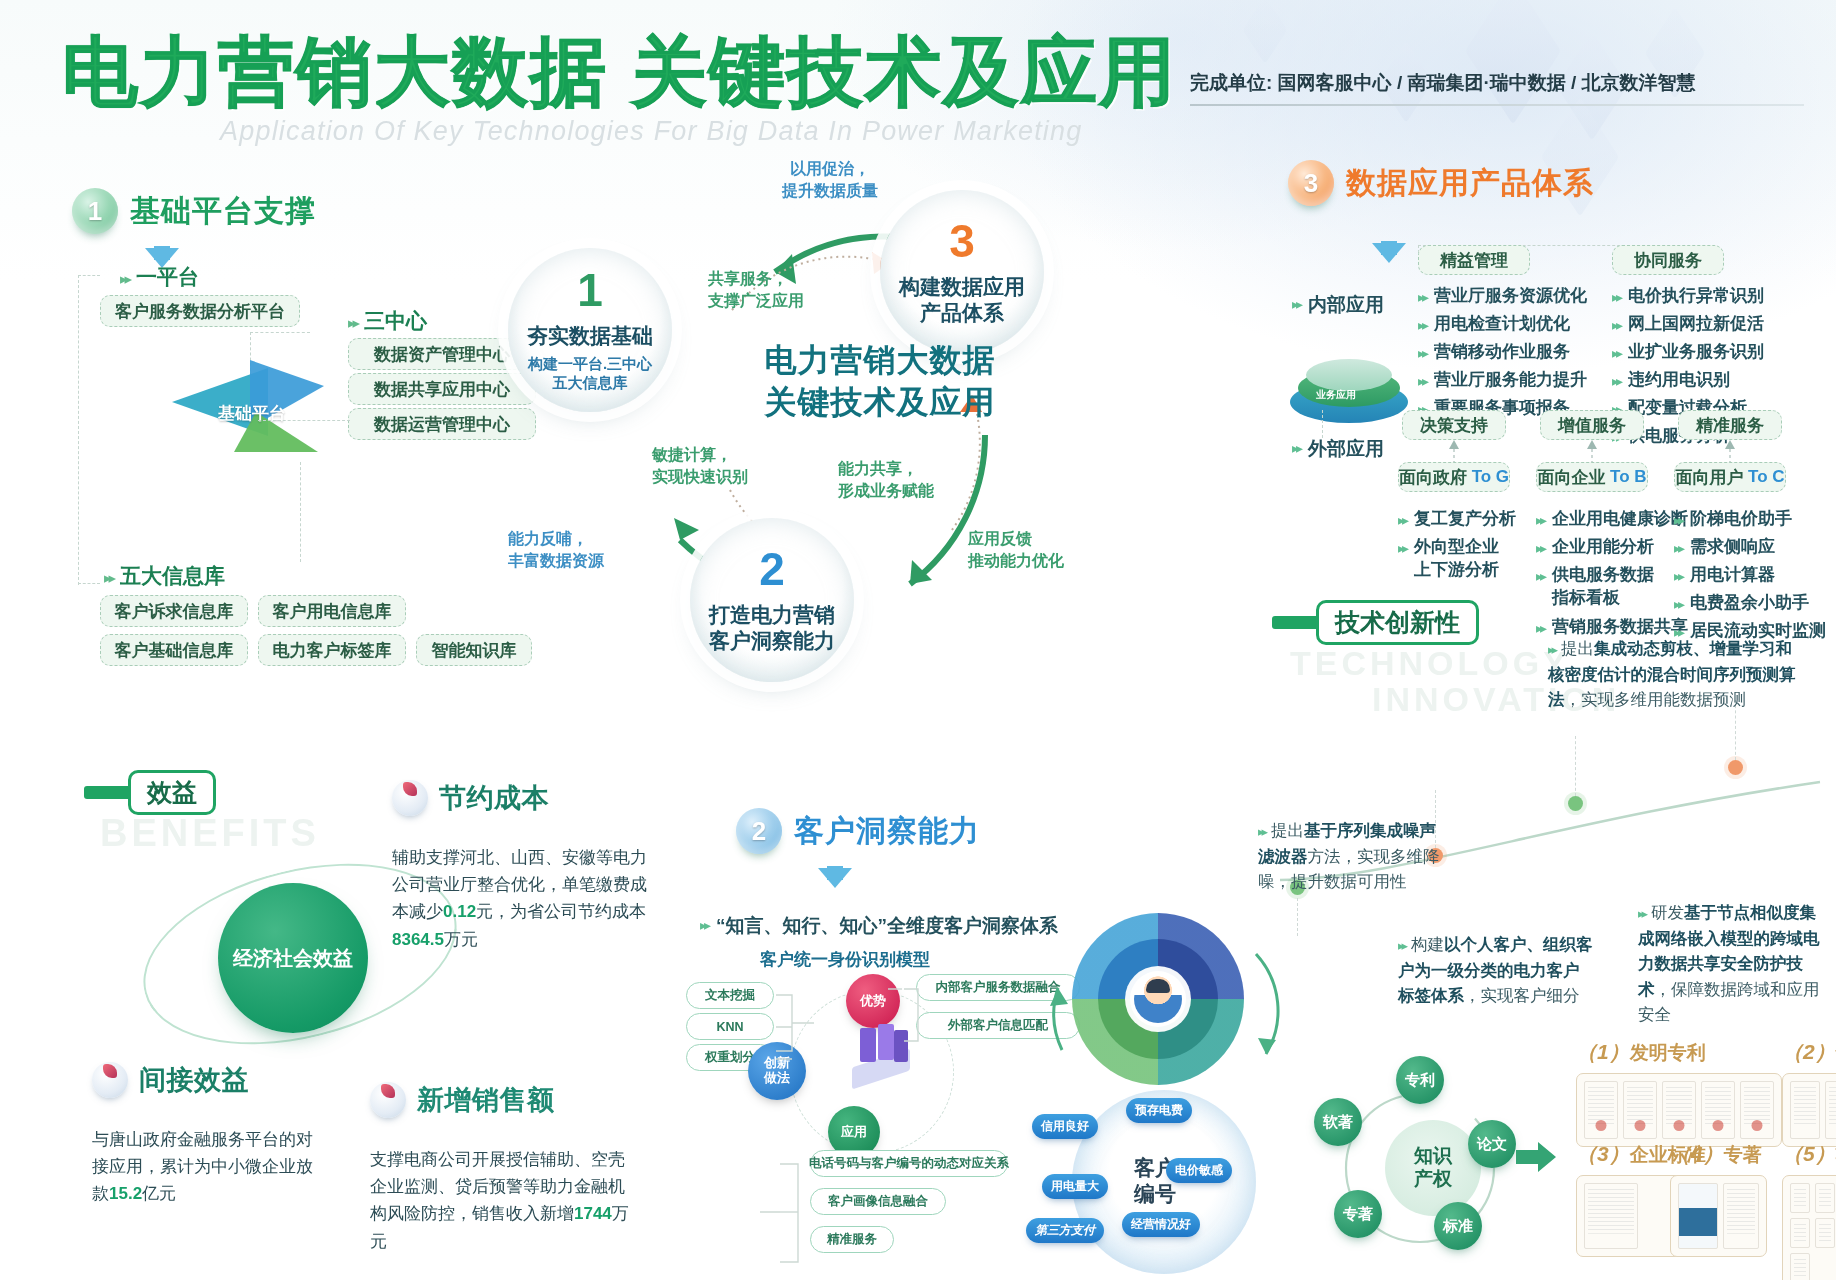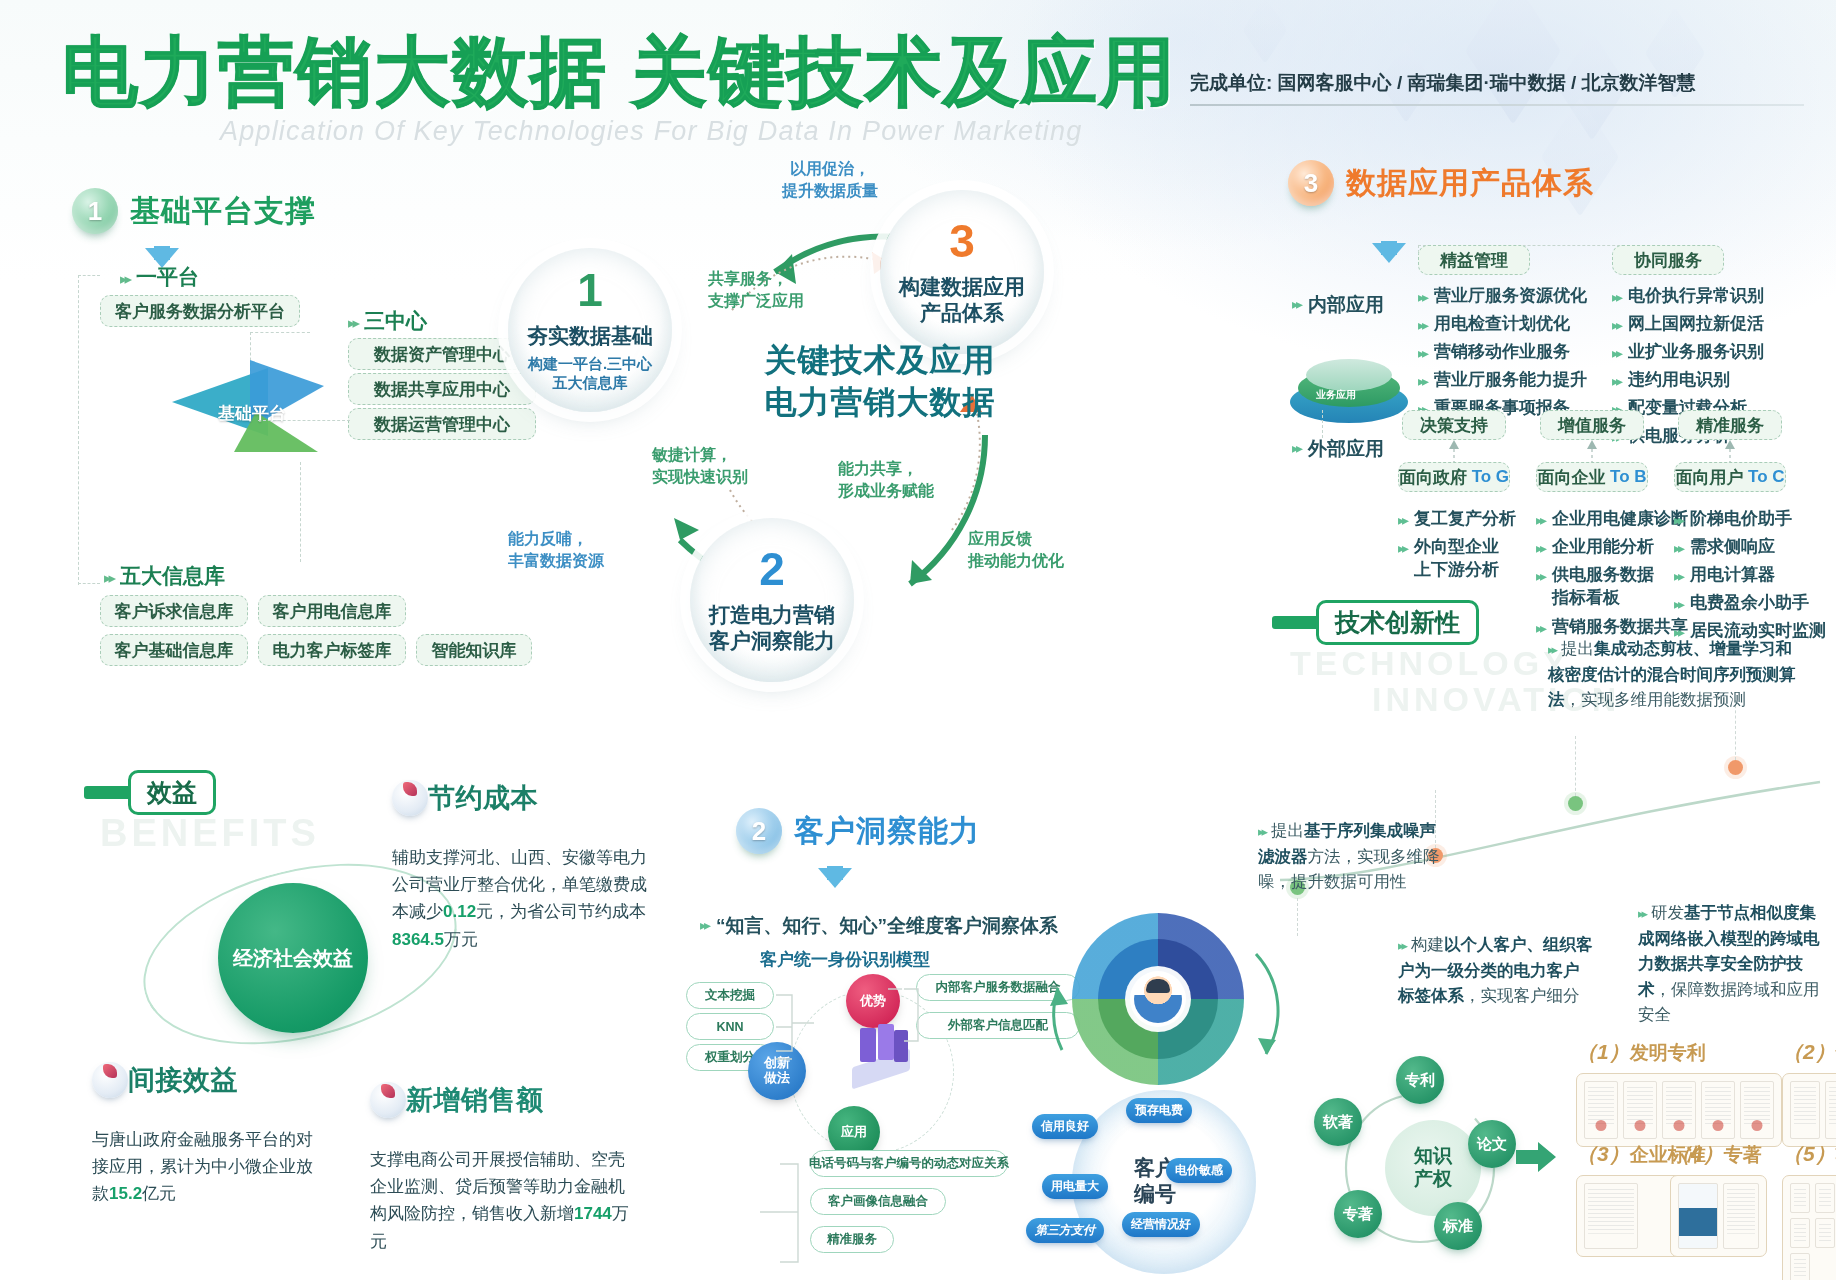--- a/index.html
+++ b/index.html
@@ -117,21 +117,21 @@
   
   .tag-banner { position:absolute; display:flex; align-items:center; }
   .tag-banner .bar { width:48px; height:13px; background:#1fa463; border-radius:3px; }
   .tag-banner .box {
     border:3px solid #1fa463; border-radius:10px; padding:3px 16px; margin-left:-4px;
     font-size:25px; font-weight:bold; color:#176b49; background:#fff;
   }
   .ghost-word { position:absolute; font-size:38px; font-weight:bold; color:#edf3f0; letter-spacing:4px; }
 
   .ben-item { position:absolute; }
-  .ben-item .hd { display:flex; align-items:center; }
+  .ben-item .hd { display:flex; align-items:center; gap:11px; }
   .ben-item .ico {
     width:36px; height:36px; border-radius:50%;
     background:radial-gradient(circle at 38% 32%,#ffffff,#e4ecf5 60%,#c6d6e6 100%);
     box-shadow:0 4px 7px -3px rgba(90,120,150,.5); position:relative;
   }
   .ben-item .ico::after{
     content:""; position:absolute; left:11px; top:2px; width:14px; height:14px; border-radius:3px 9px 3px 9px;
     background:linear-gradient(135deg,#ef6a7a,#b5335a);
   }
   .ben-item .hd .ttl { font-size:27px; font-weight:bold; color:#1b7f67; letter-spacing:.5px; }
@@ -329,22 +329,22 @@
     <div class="t1">产品体系</div>
   </div>
 
   <div class="cyc-circle" style="left:690px; top:518px; width:164px; height:164px;">
     <div class="n" style="color:#2e8fd2;">2</div>
     <div class="t1">打造电力营销</div>
     <div class="t1">客户洞察能力</div>
   </div>
 
   <div class="center-title" style="left:730px; top:340px; width:300px;">
+    <div>电力营销大数据</div>
     <div>关键技术及应用</div>
-    <div>电力营销大数据</div>
   </div>
 
   <div class="cyc-label blue" style="left:782px; top:158px;text-align:center;">
     <div>以用促治，</div>
       <div>提升数据质量</div>
   </div>
   <div class="cyc-label green" style="left:708px; top:268px;">
     <div>共享服务，</div>
       <div>支撑广泛应用</div>
   </div>

